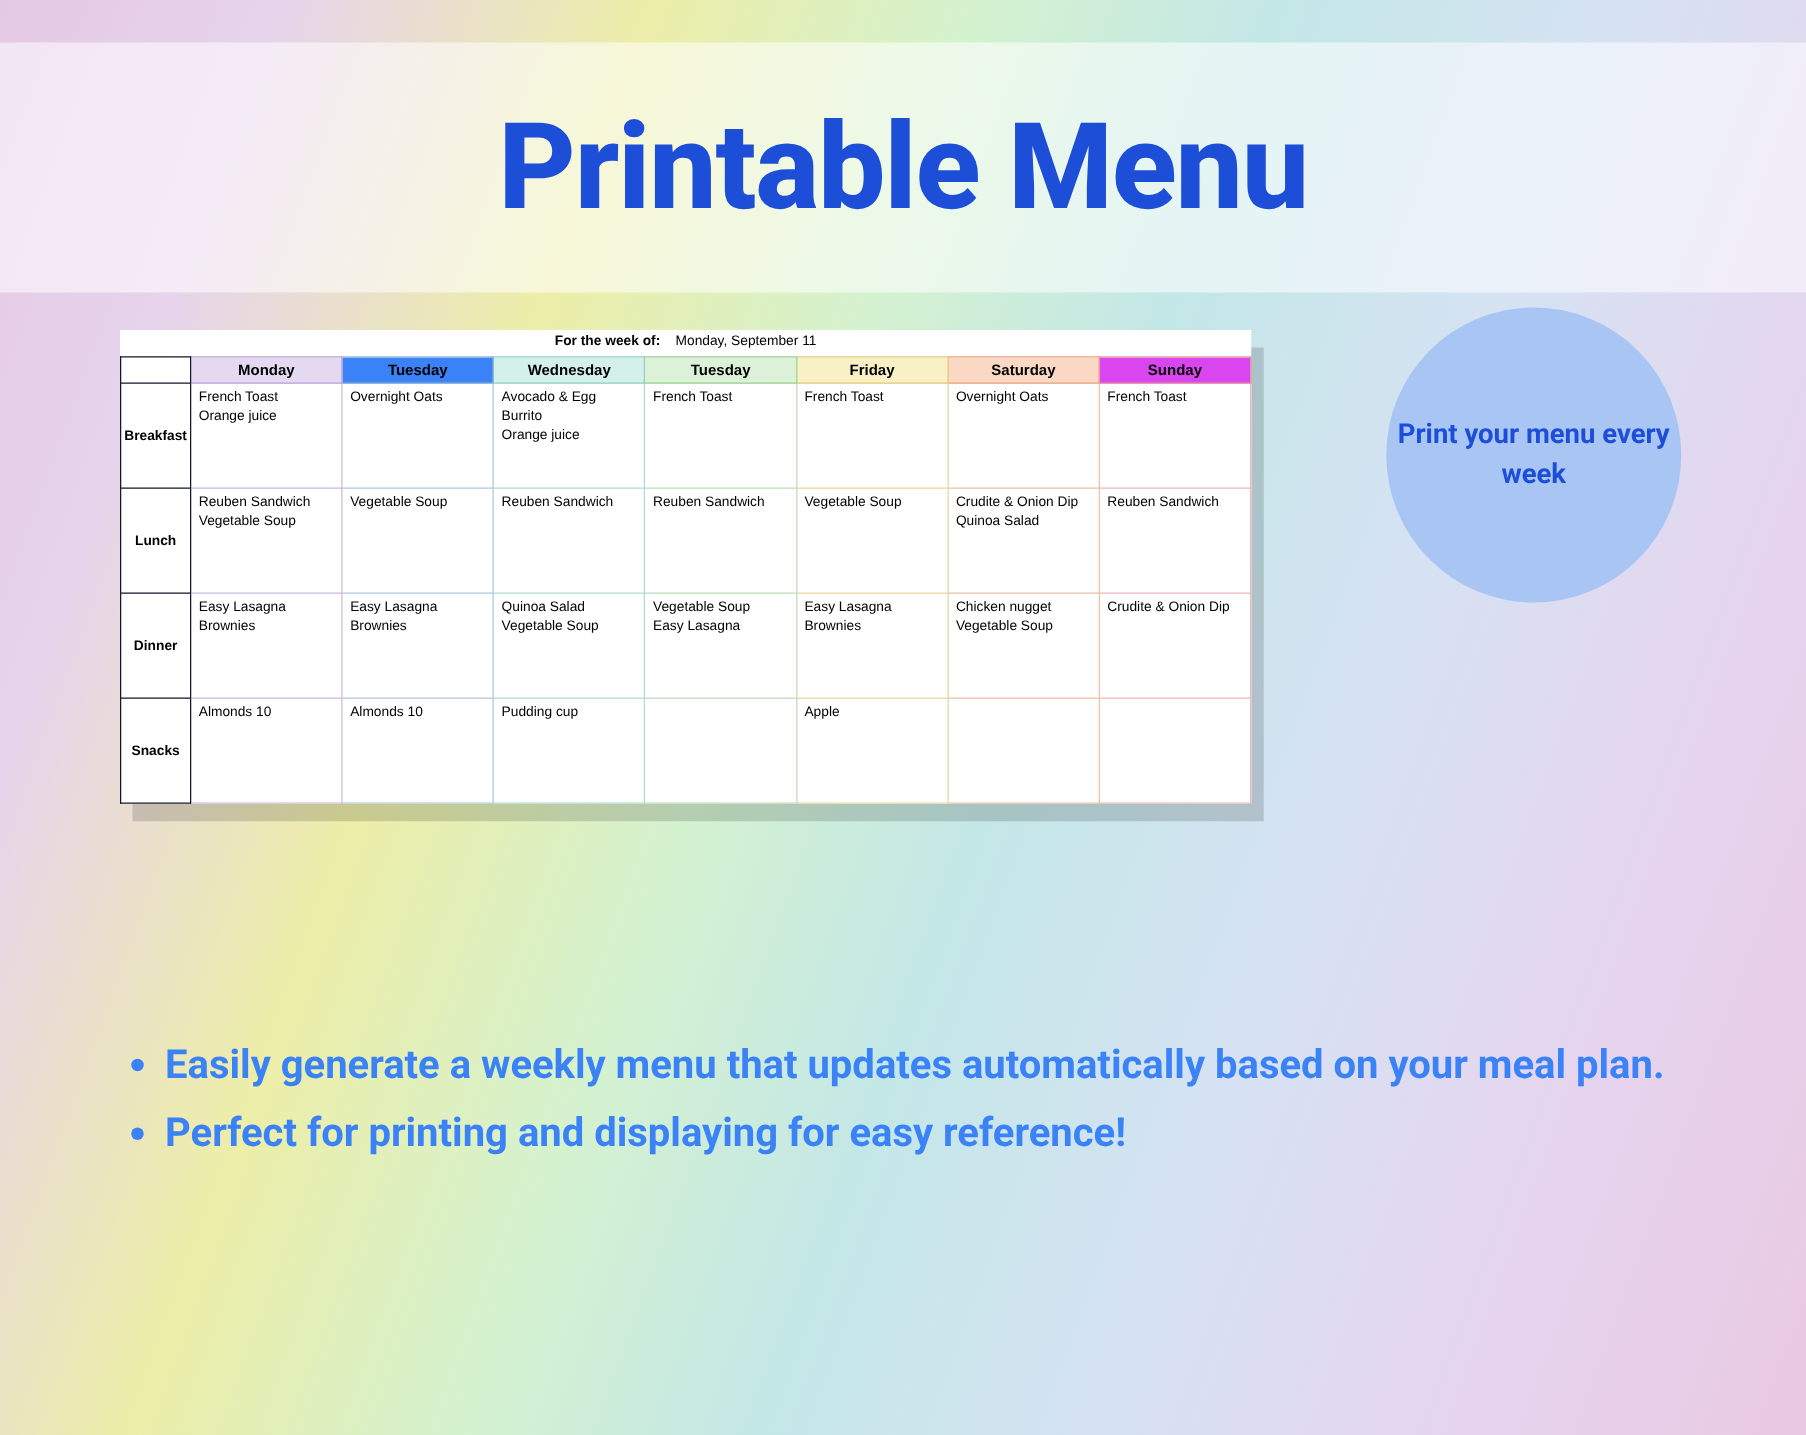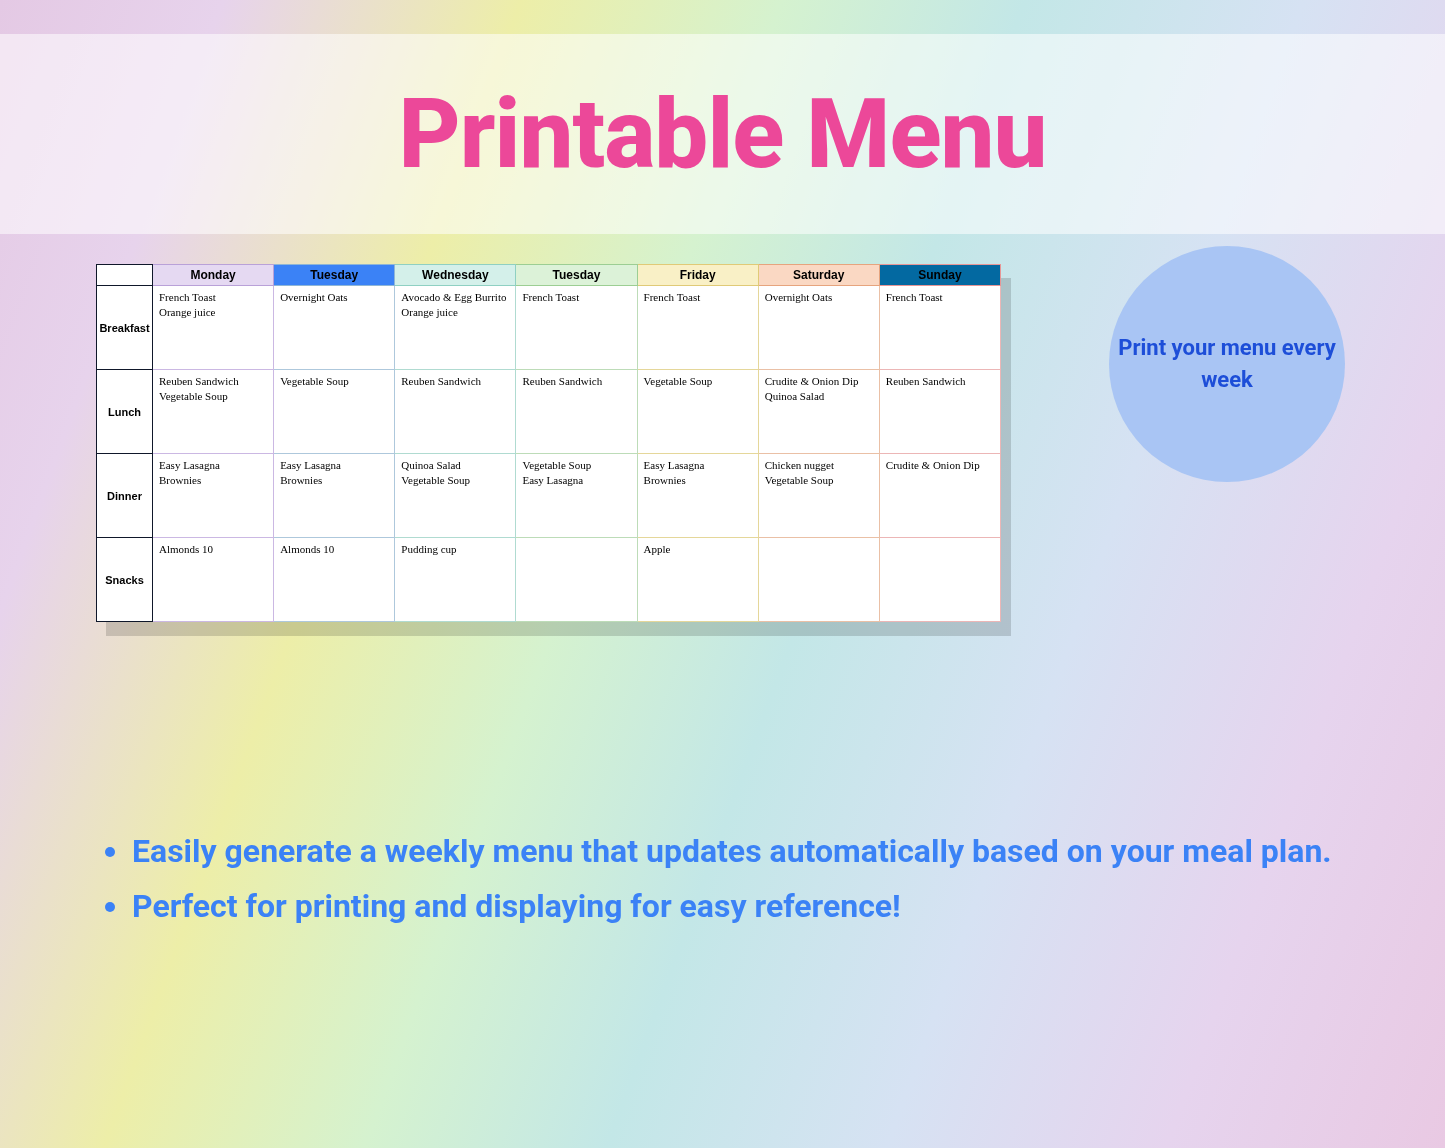--- a/index.html
+++ b/index.html
@@ -18,21 +18,21 @@
     right: 0;
     height: 200px;
     background: rgba(255,255,255,0.55);
     display: flex;
     align-items: center;
     justify-content: center;
   }
   .page-title {
     font-size: 96px;
     font-weight: 800;
-    color: #ec4899;
+    color: #1d4ed8;
     letter-spacing: -1px;
   }
   .sheet-wrap {
     position: absolute;
     top: 264px;
     left: 96px;
     width: 905px;
     box-shadow: 10px 14px 0px rgba(0,0,0,0.15);
   }
   .sheet {
@@ -79,29 +79,29 @@
     height: 84px;
     background: #fff;
     border: 1px solid rgba(0,0,0,0.15);
   }
   .d0 { background: #e5d9f2; border-color: #b9a1d8 !important; }
   .d1 { background: #3b82f6; border-color: #8fb6d6 !important; }
   .d2 { background: #d4f0ea; border-color: #8fd0c2 !important; }
   .d3 { background: #dcf2d8; border-color: #9cce93 !important; }
   .d4 { background: #f9f0c6; border-color: #e0ca77 !important; }
   .d5 { background: #fad8c3; border-color: #e6a47e !important; }
-  .d6 { background: #0369a1; border-color: #e79696 !important; margin-left: 44px; }
+  .d6 { background: #d946ef; border-color: #e79696 !important; margin-left: 44px; }
   td.b0 { border-color: #cbb8e3 !important; }
   td.b1 { border-color: #aec8dc !important; }
   td.b2 { border-color: #b0dbd1 !important; }
   td.b3 { border-color: #bddcb8 !important; }
   td.b4 { border-color: #e5d79a !important; }
   td.b5 { border-color: #eac0a6 !important; }
   td.b6 { border-color: #ecb6b6 !important; }
-  .line { display: block; line-height: 1.35; font-family: Liberation Serif, serif; }
+  .line { display: block; line-height: 1.35; }
   .callout {
     position: absolute;
     top: 246px;
     right: 100px;
     width: 236px;
     height: 236px;
     border-radius: 50%;
     background: #a9c5f4;
     display: flex;
     align-items: center;
@@ -131,20 +131,25 @@
 </style>
 </head>
 <body>
 
 <div class="header-strip">
   <h1 class="page-title">Printable Menu</h1>
 </div>
 
 <div class="sheet-wrap">
   <div class="sheet">
+    <div class="sheet-sub">
+      <span class="lbl">For the week of:</span>
+      &nbsp;&nbsp;
+      <span>Monday, September 11</span>
+    </div>
     <table class="menu">
       <thead>
         <tr>
           <th class="rowlabel"></th>
           <th class="dayhead d0">Monday</th>
           <th class="dayhead d1">Tuesday</th>
           <th class="dayhead d2">Wednesday</th>
           <th class="dayhead d3">Tuesday</th>
           <th class="dayhead d4">Friday</th>
           <th class="dayhead d5">Saturday</th>

